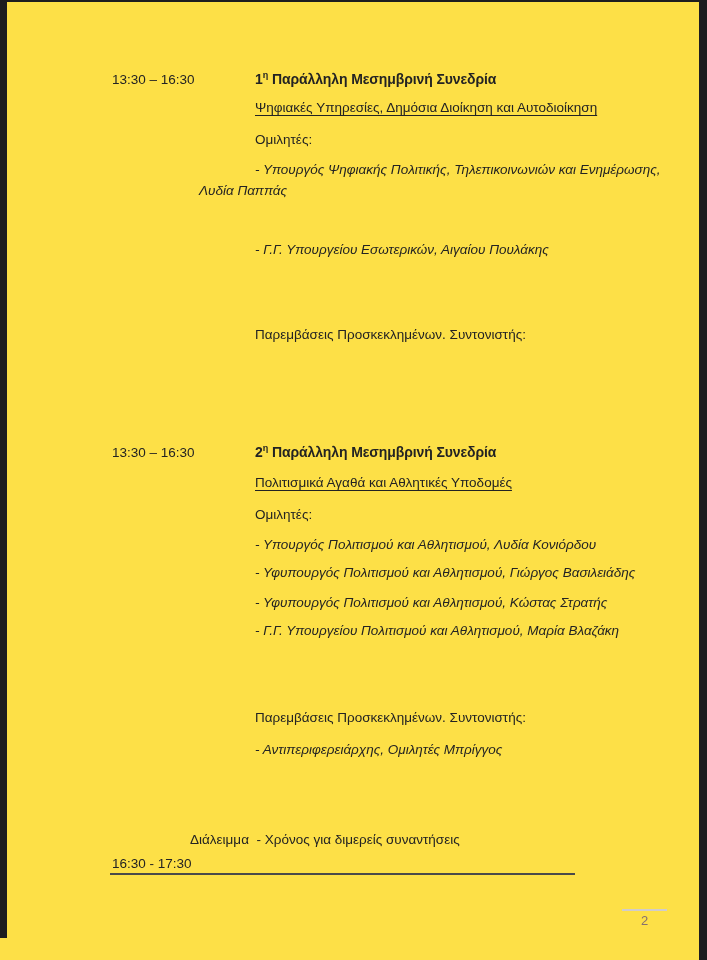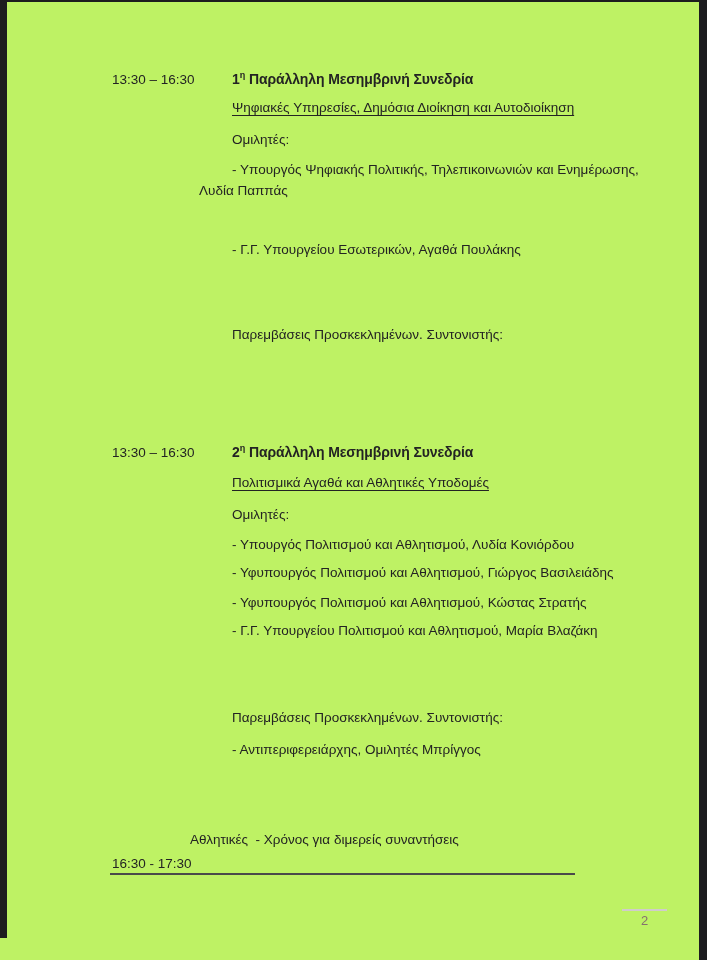--- a/index.html
+++ b/index.html
@@ -1,42 +1,42 @@
 <!DOCTYPE html>
 <html lang="el"><head>
 <meta charset="utf-8">
 <title>Program Page</title>
 <style>
   html,body { margin:0; padding:0; background:#e9e9e9; }
   .page {
     position:relative;
     width:707px; height:960px;
     margin:0 auto;
-    background:#bef264;
+    background:#fde047;
     font-family:"Liberation Sans","DejaVu Sans",sans-serif;
     color:#232323;
     overflow:hidden;
   }
   
   .edge-left  { position:absolute; left:0; top:0; width:7px; height:938px; background:#1d1d1f; }
   .edge-right { position:absolute; right:0; top:0; width:8px; height:960px; background:#1d1d1f; }
   .edge-top   { position:absolute; left:0; top:0; width:100%; height:2px; background:#1d1d1f; }
 
   .line {
     position:absolute;
     font-size:13.5px;
     line-height:1.18;
     white-space:pre-wrap;
     color:#232323;
   }
   .timecol { left:112px; }
-  .content { left:184px;padding-left:48px; }
+  .content { left:207px;padding-left:48px; }
   .cont-indent { left:199px; }
   .bold  { font-weight:bold; font-size:14px; letter-spacing:-0.1px; }
-  .italic { }
+  .italic { font-style:italic; }
   .topic { text-decoration:underline; text-underline-offset:3px; }
   .sup { font-size:9px; vertical-align:super; line-height:0; }
 
   .rule-long {
     position:absolute; left:110px; top:873px;
     width:465px; height:2px; background:#4a4a4a;
   }
   .rule-footer {
     position:absolute; left:622px; top:909px;
     width:45px; height:2px; background:#d0cccc;
@@ -62,21 +62,21 @@
 
   <div class="line content topic" style="top:100px">Ψηφιακές Υπηρεσίες, Δημόσια Διοίκηση και Αυτοδιοίκηση</div>
 
   <div class="line content" style="top:132px">Ομιλητές:</div>
 
   <div class="line content italic" style="top:162px">- Υπουργός Ψηφιακής Πολιτικής, Τηλεπικοινωνιών και Ενημέρωσης,</div>
 
   <div class="line cont-indent italic" style="top:183px">Λυδία Παππάς</div>
 
 
-  <div class="line content italic" style="top:242px">- Γ.Γ. Υπουργείου Εσωτερικών, Αγαθά Πουλάκης</div>
+  <div class="line content italic" style="top:242px">- Γ.Γ. Υπουργείου Εσωτερικών, Αιγαίου Πουλάκης</div>
 
   <div class="line content" style="top:327px">Παρεμβάσεις Προσκεκλημένων. Συντονιστής:</div>
 
 
   <div class="line timecol" style="top:445px">13:30 – 16:30</div>
 
   <div class="line content bold" style="top:444px"><span>2</span><span class="sup">η</span><span> </span><span>Παράλληλη Μεσημβρινή Συνεδρία</span></div>
 
   <div class="line content topic" style="top:475px">Πολιτισμικά Αγαθά και Αθλητικές Υποδομές</div>
 
@@ -89,19 +89,19 @@
   <div class="line content italic" style="top:565px">- Υφυπουργός Πολιτισμού και Αθλητισμού, Γιώργος Βασιλειάδης</div>
 
   <div class="line content italic" style="top:623px">- Γ.Γ. Υπουργείου Πολιτισμού και Αθλητισμού, Μαρία Βλαζάκη</div>
 
   <div class="line content" style="top:710px">Παρεμβάσεις Προσκεκλημένων. Συντονιστής:</div>
 
   <div class="line content italic" style="top:742px">- Αντιπεριφερειάρχης, Ομιλητές Μπρίγγος</div>
 
   <div class="line timecol" style="top:856px">16:30 - 17:30</div>
 
-  <div class="line" style="left:190px; top:832px">Αθλητικές  - Χρόνος για διμερείς συναντήσεις</div>
+  <div class="line" style="left:190px; top:832px">Διάλειμμα  - Χρόνος για διμερείς συναντήσεις</div>
 
   <div class="rule-long"></div>
   <div class="rule-footer"></div>
   <div class="page-number">2</div>
 
 </div>
 
 </body></html>

